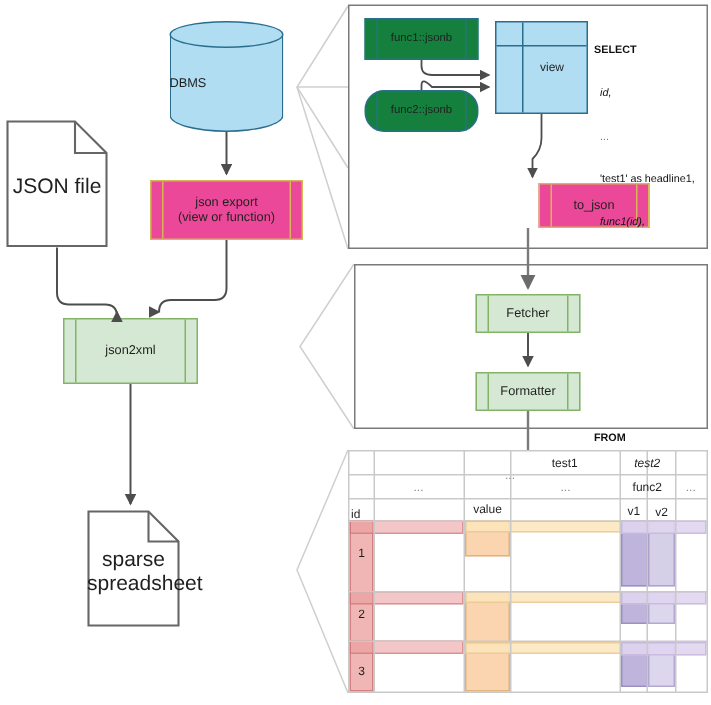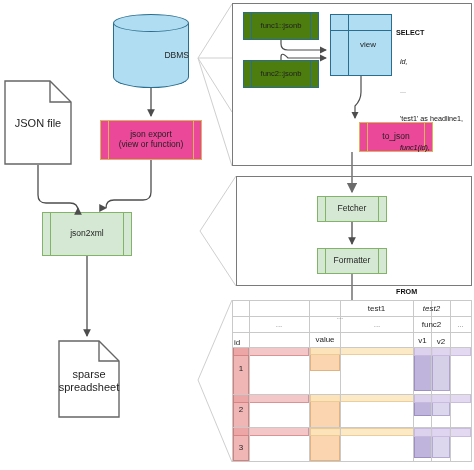--- a/index.html
+++ b/index.html
@@ -23,43 +23,43 @@
   
   .proc{position:absolute;box-sizing:border-box;border:1px solid;}
   .proc .bar{position:absolute;top:0;bottom:0;width:0;border-left:1px solid;}
   .proc .bar.l{left:7px;}
   .proc .bar.r{right:7px;}
 
   .yellowbox{background:#ec4899;border-color:#d6b656;padding-left:44px;}
   .yellowbox .bar{border-color:#d6b656;}
   .greenbox{background:#d5e8d4;border-color:#82b366;}
   .greenbox .bar{border-color:#82b366;}
-  .bluebox{background:#4d7c0f;border-color:#2a6e8f;}
+  .bluebox{background:#15803d;border-color:#2a6e8f;}
   .bluebox .bar{border-color:#2a6e8f;}
 
   
   .viewbox{position:absolute;box-sizing:border-box;background:#b0ddf2;border:1px solid #2a6e8f;}
   .viewbox .vline{position:absolute;top:0;bottom:0;border-left:1px solid #2a6e8f;}
   .viewbox .hline{position:absolute;left:0;right:0;border-top:1px solid #2a6e8f;}
 
   
   .cyl{position:absolute;}
   .cyl .body{position:absolute;left:0;right:0;top:9px;bottom:0;
     background:#b0ddf2;border:1px solid #2a6e8f;border-top:none;
     border-radius:0 0 50% 50%/0 0 11px 11px;}
   .cyl .top{position:absolute;left:0;right:0;top:0;height:18px;
     background:#b0ddf2;border:1px solid #2a6e8f;border-radius:50%;box-sizing:border-box;}
   .cyl .ctext{position:absolute;left:0;right:0;top:56%;transform:translateY(-50%);
-    text-align:right;font-size:8.5px;}
+    text-align:left;font-size:8.5px;}
 
   
   .doc{position:absolute;}
   .doc svg{position:absolute;left:0;top:0;}
   .doc .dtext{position:absolute;left:0;right:0;top:52%;transform:translateY(-50%);
-    text-align:center;font-size:11px;line-height:1.2;white-space:pre-line;}
+    text-align:center;font-size:14px;line-height:1.2;white-space:pre-line;}
 
   
   .panel{position:absolute;box-sizing:border-box;border:1.4px solid #7a7a7a;background:#ffffff;}
 
   
   .sql{position:absolute;font-size:7.2px;line-height:1.33;color:#111;white-space:pre;}
   .sql b{font-weight:bold;}
   .sql i{font-style:italic;}
 
   
@@ -146,21 +146,21 @@
   </svg>
 
   <div class="panel" style="left:232px;top:3px;width:240px;height:163px;"></div>
 
   <div class="proc bluebox" style="left:243px;top:12px;width:76px;height:28px;">
     <span class="bar l"></span>
     <span class="bar r"></span>
     <div class="lbl" style="font-size:7.6px;">func1::jsonb</div>
   </div>
 
-  <div class="proc bluebox" style="left:243px;top:60px;width:76px;height:28px;">
+  <div class="proc bluebox" style="left:243px;top:60px;width:76px;height:28px;border-radius:13px;">
     <span class="bar l"></span>
     <span class="bar r"></span>
     <div class="lbl" style="font-size:7.6px;">func2::jsonb</div>
   </div>
 
   <div class="viewbox" style="left:330px;top:14px;width:62px;height:62px;">
     <span class="hline" style="top:15px;"></span>
     <span class="vline" style="left:17px;"></span>
     <div class="lbl" style="font-size:8px;left:14px;">view</div>
   </div>

